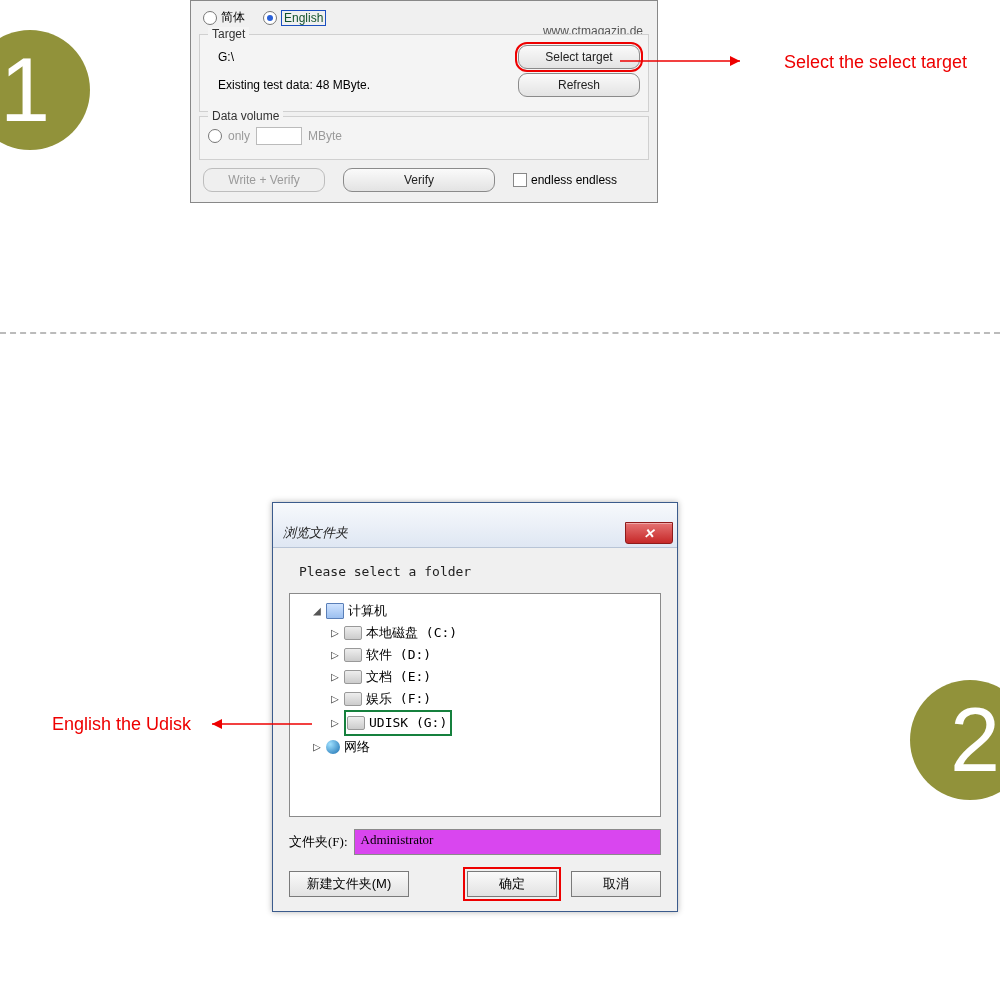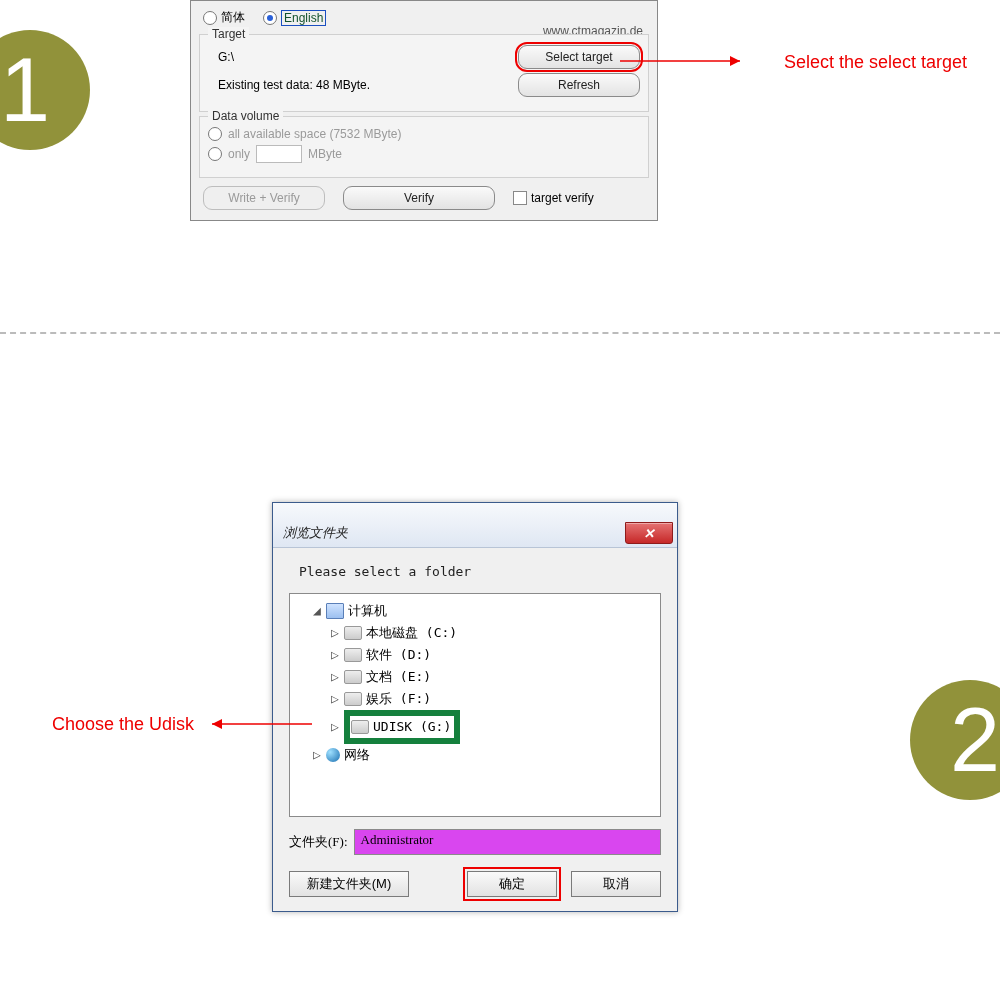--- a/index.html
+++ b/index.html
@@ -39,21 +39,21 @@
 .closebtn { width:46px; height:20px; background:linear-gradient(#e57373,#c62828); border:1px solid #8e1b1b; border-radius:0 0 3px 3px; margin-right:4px; display:flex; align-items:center; justify-content:center; color:#fff; font-weight:bold; font-size:13px; box-shadow:inset 0 1px 0 rgba(255,255,255,.4);}
 .panel2-body { padding:12px 16px 14px 16px; font-family: "SimSun","NSimSun",monospace; font-size:13px;}
 .instr { margin:4px 0 14px 10px; color:#222; }
 .tree-box { border:1px solid #8a8a8a; background:#fff; height:210px; overflow:auto; padding:6px 4px 6px 4px;}
 .tree ul { list-style:none; margin:0; padding-left:18px;}
 .tree li { line-height:22px; white-space:nowrap; display:flex; align-items:center; gap:4px;}
 .tw { display:inline-block; width:10px; text-align:center; color:#555; font-family:monospace;}
 .drive-icon { width:16px; height:12px; background:linear-gradient(#eee,#ccc); border:1px solid #999; border-radius:2px; display:inline-block;}
 .pc-icon { width:16px; height:14px; background:linear-gradient(#cfe3ff,#9cc0f0); border:1px solid #5a7fb8; display:inline-block; border-radius:1px;}
 .net-icon { width:14px; height:14px; background:radial-gradient(circle at 30% 30%, #9fe0ff, #1a6fb0); border-radius:50%; display:inline-block;}
-.udisk-box { border:6px solid #15803d; padding:0 3px 0 1px; display:inline-flex; align-items:center; gap:4px;}
+.udisk-box { border:2px solid #15803d; padding:0 3px 0 1px; display:inline-flex; align-items:center; gap:4px;}
 .folder-row { display:flex; align-items:center; gap:6px; margin:12px 0 4px 0;font-family:Liberation Serif, serif;}
 .folder-input { flex:1; height:20px; border:1px solid #8a8a8a; background:#d946ef; padding:2px 6px; font-family:inherit;}
 .dlg-btns { display:flex; justify-content:flex-end; gap:14px; margin-top:16px;}
 .dlg-btn { min-width:88px; height:24px; display:inline-flex; align-items:center; justify-content:center; background:linear-gradient(#fafafa,#e2e2e2); border:1px solid #7a7a7a; font-family:"SimSun",sans-serif; font-size:13px;}
 .dlg-btn.new { min-width:118px; margin-right:auto;}
 .ok-outline { outline:2px solid #e00; outline-offset:2px;}
 
 svg.overlay { position:absolute; left:0; top:0; pointer-events:none; }
 </style>
 </head>
@@ -90,36 +90,32 @@
     <div class="target-row">
       <span style="padding-left:10px;">Existing test data: 48 MByte.</span>
       <span class="btn wide">Refresh</span>
     </div>
   </div>
 
   <div class="fieldset">
     <span class="fieldset-label">Data volume</span>
     <div style="display:flex;align-items:center;gap:6px;margin:4px 0;" class="muted">
       <span class="radio"></span>
-      <span>all available space (7532 MByte)</span>
-    </div>
-    <div style="display:flex;align-items:center;gap:6px;margin:4px 0;" class="muted">
-      <span class="radio"></span>
       <span>only</span>
       <span class="small-input"></span>
       <span>MByte</span>
     </div>
   </div>
 
   <div class="bottom-row">
     <span class="btn wide disabled">Write + Verify</span>
     <span class="btn wide" style="width:150px;">Verify</span>
     <span style="display:flex;align-items:center;">
       <span class="chk"></span>
-      <span>target verify</span>
+      <span>endless endless</span>
     </span>
   </div>
 </div>
 
 <div class="annotation" style="left:784px; top:52px;">Select the select target</div>
 
 <svg class="overlay" width="1000" height="260">
   <line class="arrow-line" x1="620" y1="61" x2="740" y2="61"></line>
   <polygon class="arrow-head" points="740,61 730,56 730,66"></polygon>
 </svg>
@@ -183,18 +179,18 @@
       <span class="folder-input">Administrator</span>
     </div>
     <div class="dlg-btns">
       <span class="dlg-btn new">新建文件夹(M)</span>
       <span class="dlg-btn ok-outline">确定</span>
       <span class="dlg-btn">取消</span>
     </div>
   </div>
 </div>
 
-<div class="annotation" style="left:52px; top:714px;">Choose the Udisk</div>
+<div class="annotation" style="left:52px; top:714px;">English the Udisk</div>
 
 <svg class="overlay" style="top:700px;" width="1000" height="50">
   <line class="arrow-line" x1="212" y1="24" x2="312" y2="24"></line>
   <polygon class="arrow-head" points="212,24 222,19 222,29"></polygon>
 </svg>
 
 </body></html>

